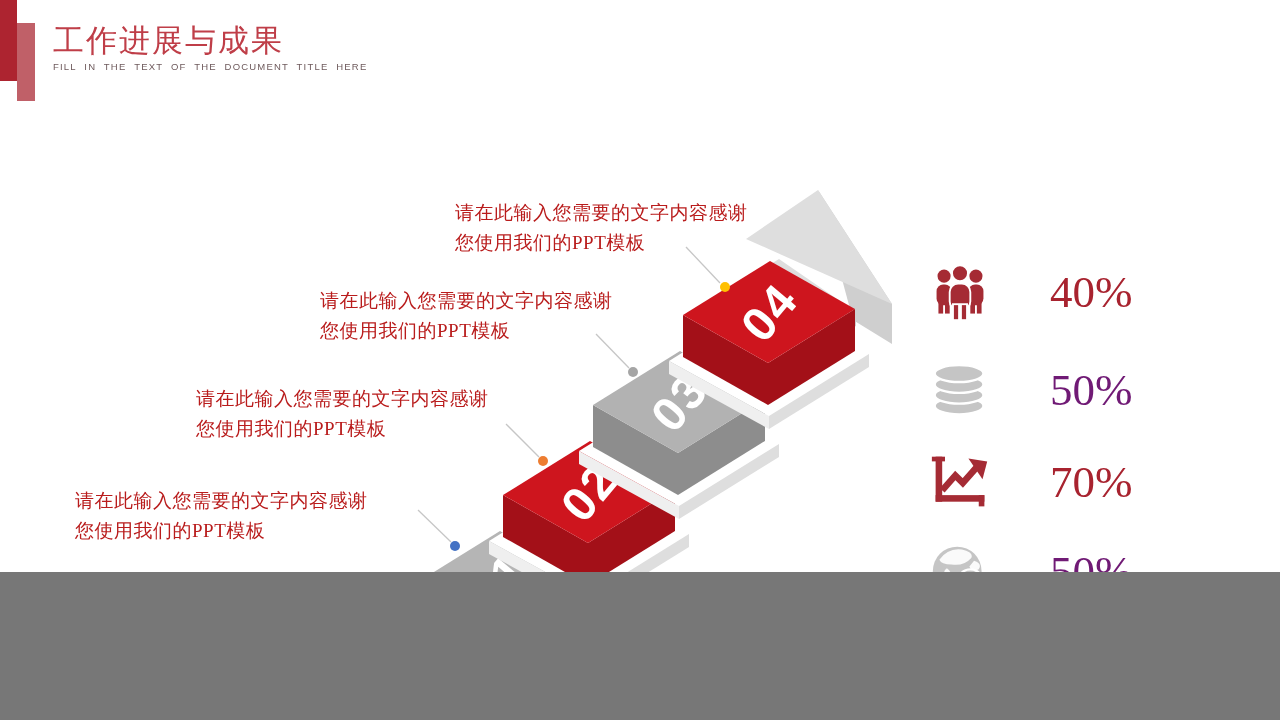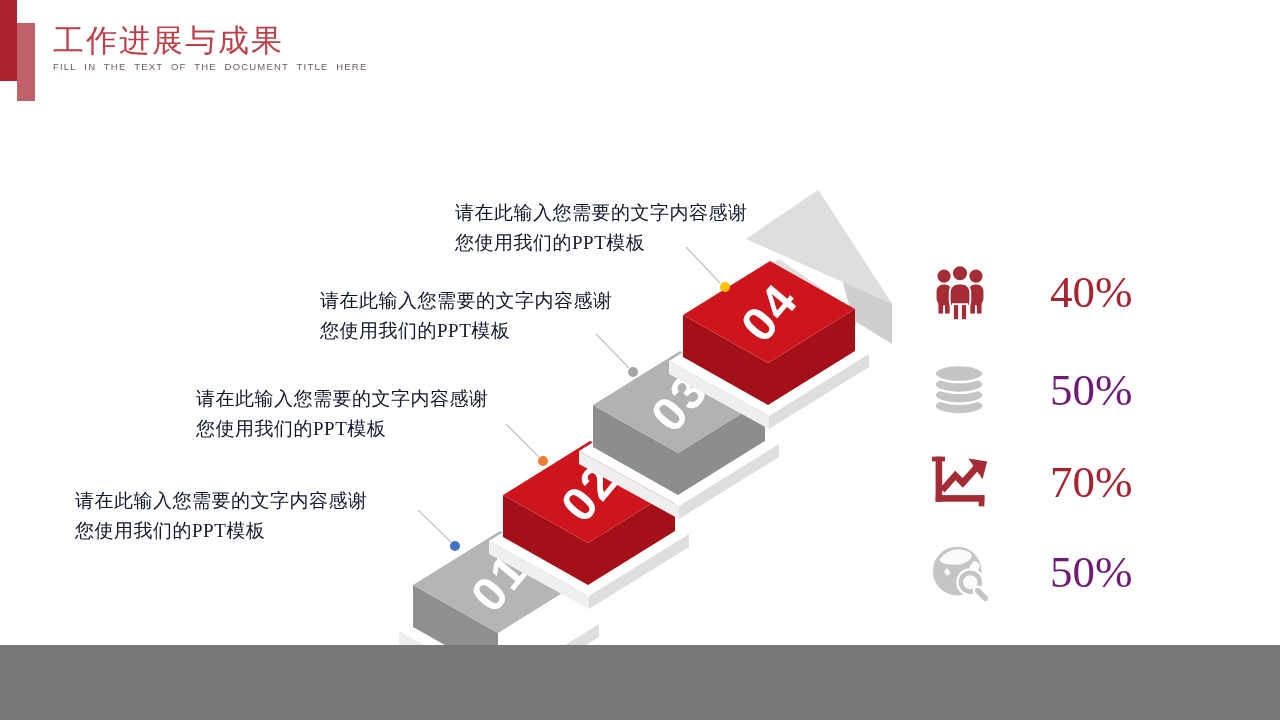--- a/index.html
+++ b/index.html
@@ -1,17 +1,17 @@
 <!DOCTYPE html>
 <html><head>
 <meta charset="utf-8">
 <style>
   html,body{margin:0;padding:0;background:#777;}
   .slide{
-    position:relative;width:1280px;height:645px;background:#ffffff;
+    position:relative;width:1280px;height:572px;background:#ffffff;
     overflow:hidden;font-family:"Liberation Serif","DejaVu Serif",serif;
   }
   
   .bar-dark{position:absolute;left:0;top:0;width:17px;height:81px;background:#ad2430;}
   .bar-light{position:absolute;left:17px;top:23px;width:18px;height:78px;background:#c06068;}
   
   .header{position:absolute;left:53px;top:24px;}
   .title{
     margin:0;font-size:31px;font-weight:400;color:#bf3e48;
     letter-spacing:2px;line-height:34px;font-family:"Liberation Serif","DejaVu Serif",serif;
@@ -22,21 +22,21 @@
     text-align:right;
   }
   
   .diagram{position:absolute;left:0;top:0;width:1280px;height:720px;}
   .step-number{
     font-family:"Liberation Sans","DejaVu Sans",sans-serif;
     font-weight:bold;font-size:48px;fill:#ffffff;text-anchor:middle;letter-spacing:2px;
   }
   
   .annotation{
-    position:absolute;width:330px;color:#0f172a;font-size:19px;line-height:30px;
+    position:absolute;width:330px;color:#b91c1c;font-size:19px;line-height:30px;
     letter-spacing:0.5px;font-family:"Liberation Serif","DejaVu Serif",serif;
   }
   .annotation span{display:block;}
   
   .stat-row{position:absolute;left:930px;width:260px;height:60px;display:flex;align-items:flex-start;}
   .stat-icon{width:60px;height:60px;flex:0 0 60px;}
   .stat-value{
     margin-left:60px;font-size:45px;line-height:60px;
     font-family:"Liberation Serif","DejaVu Serif",serif;
   }

